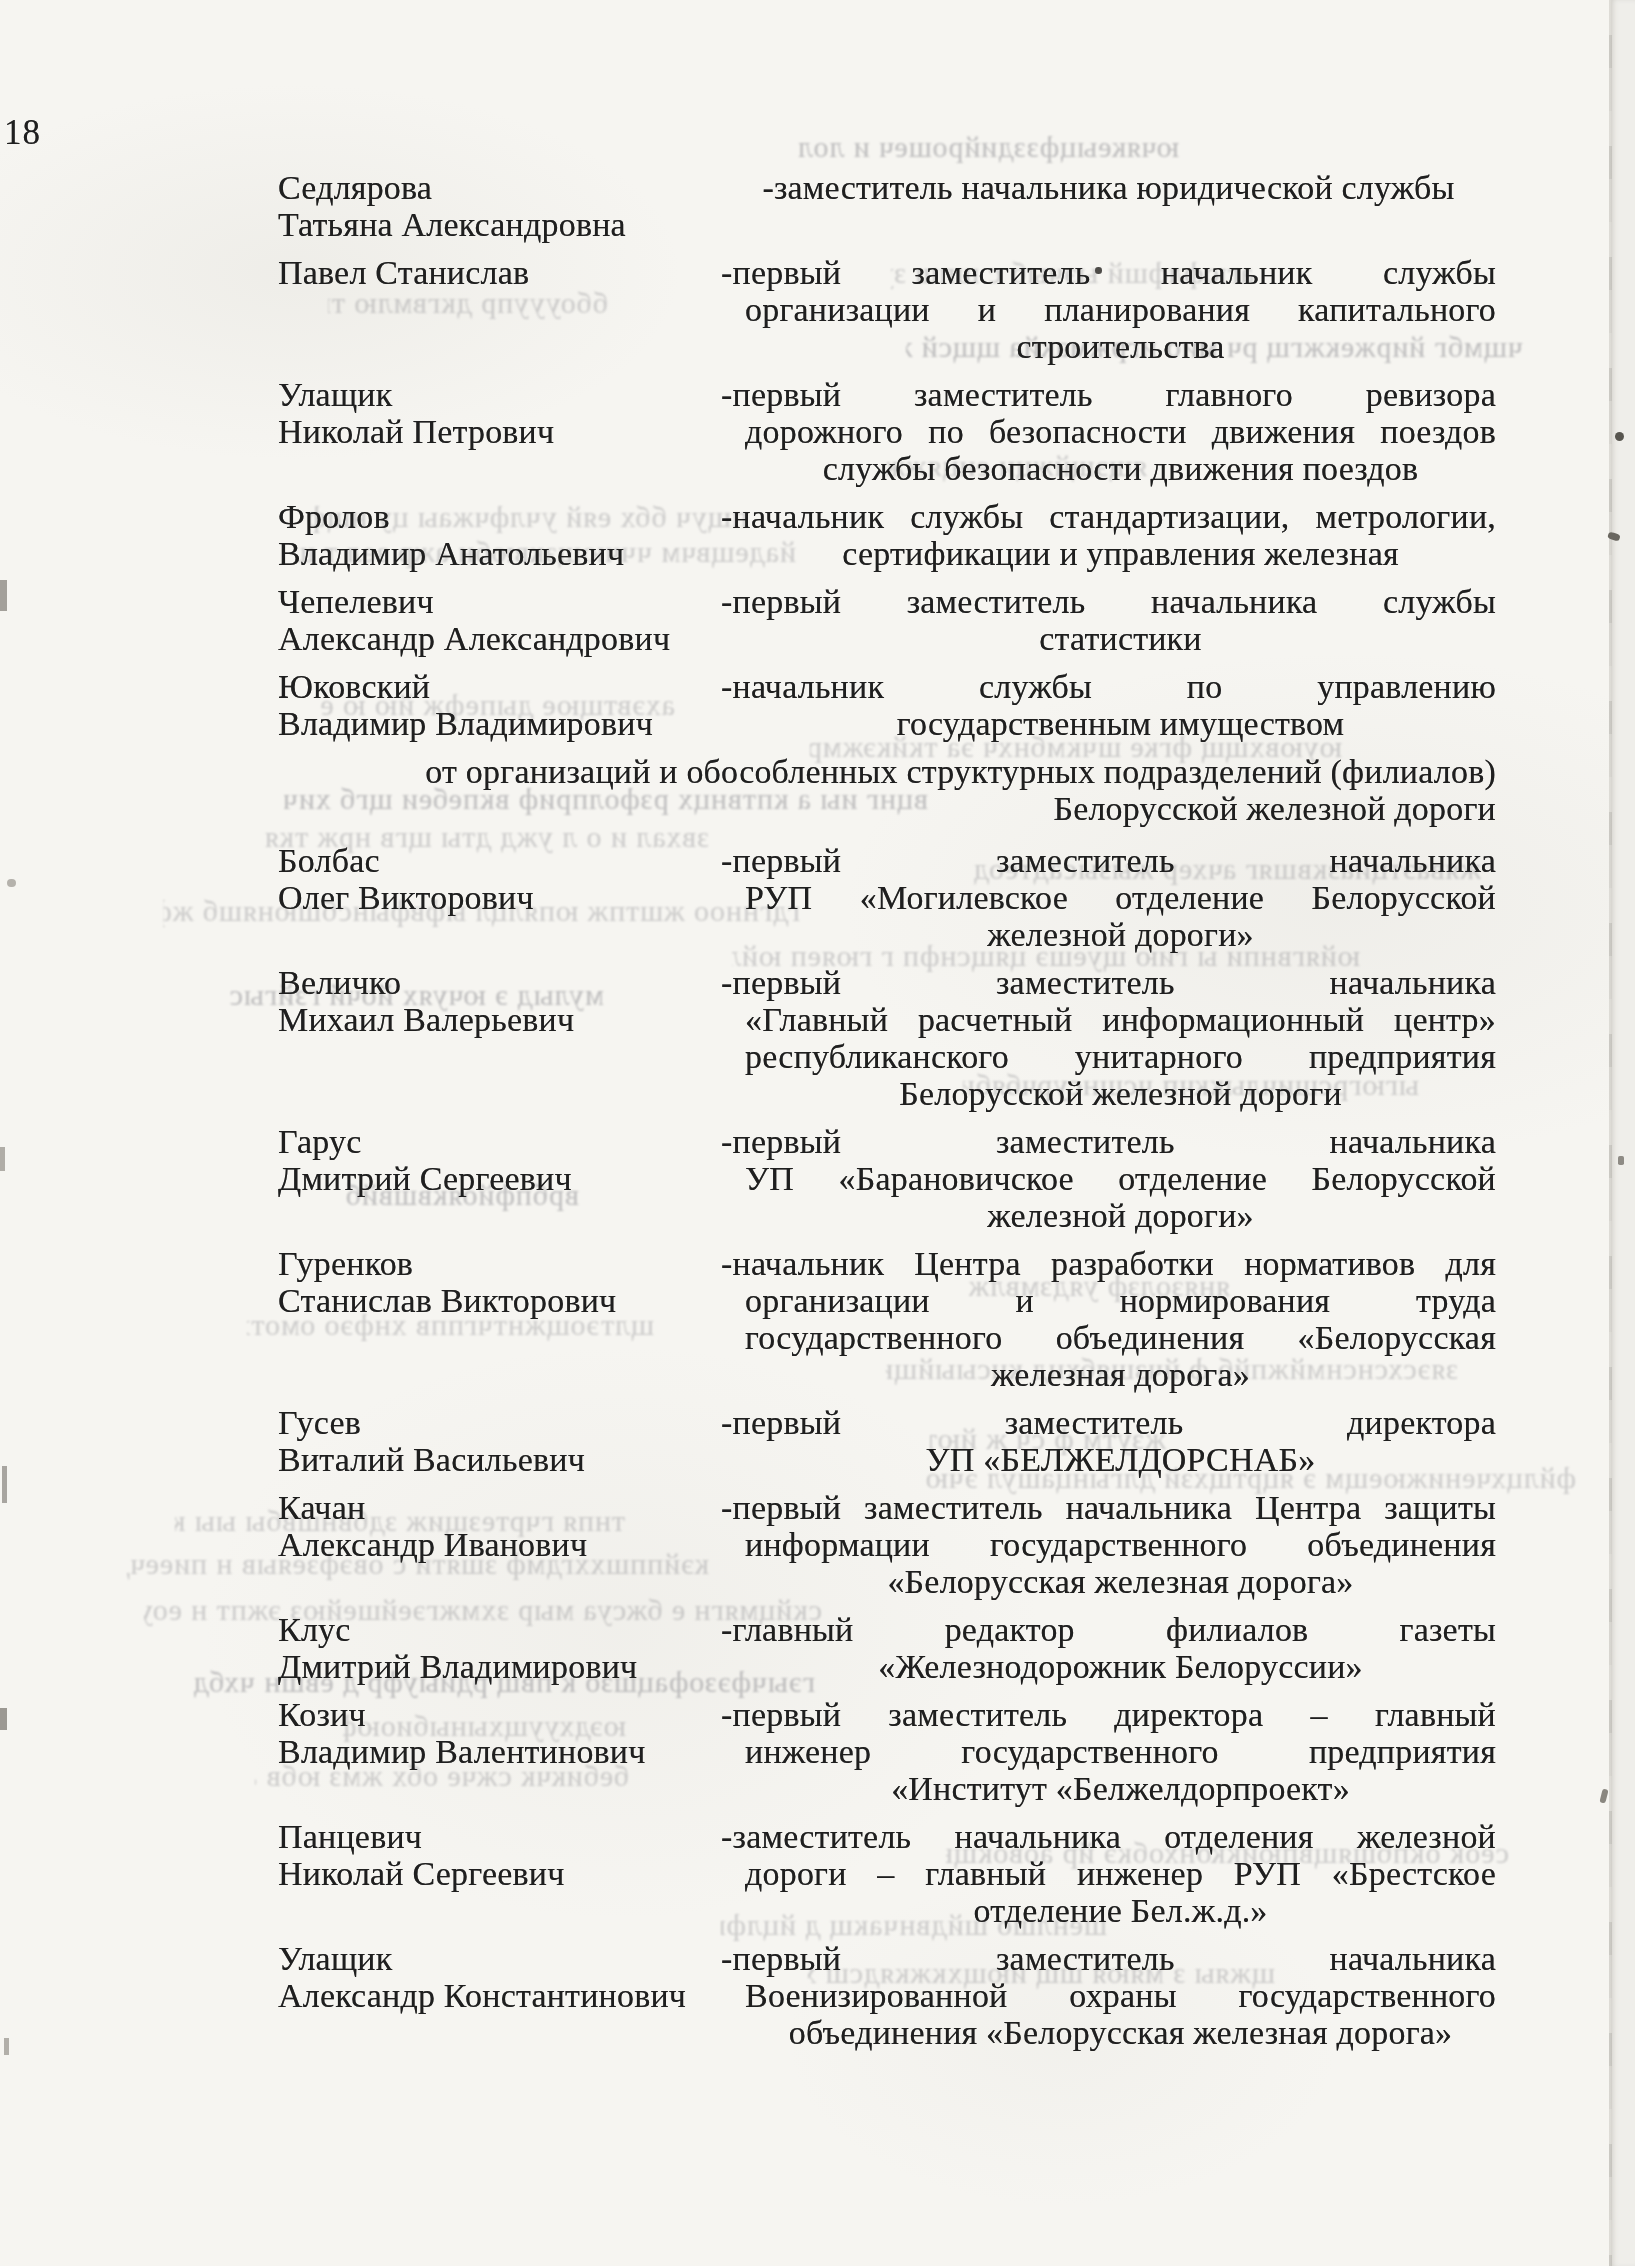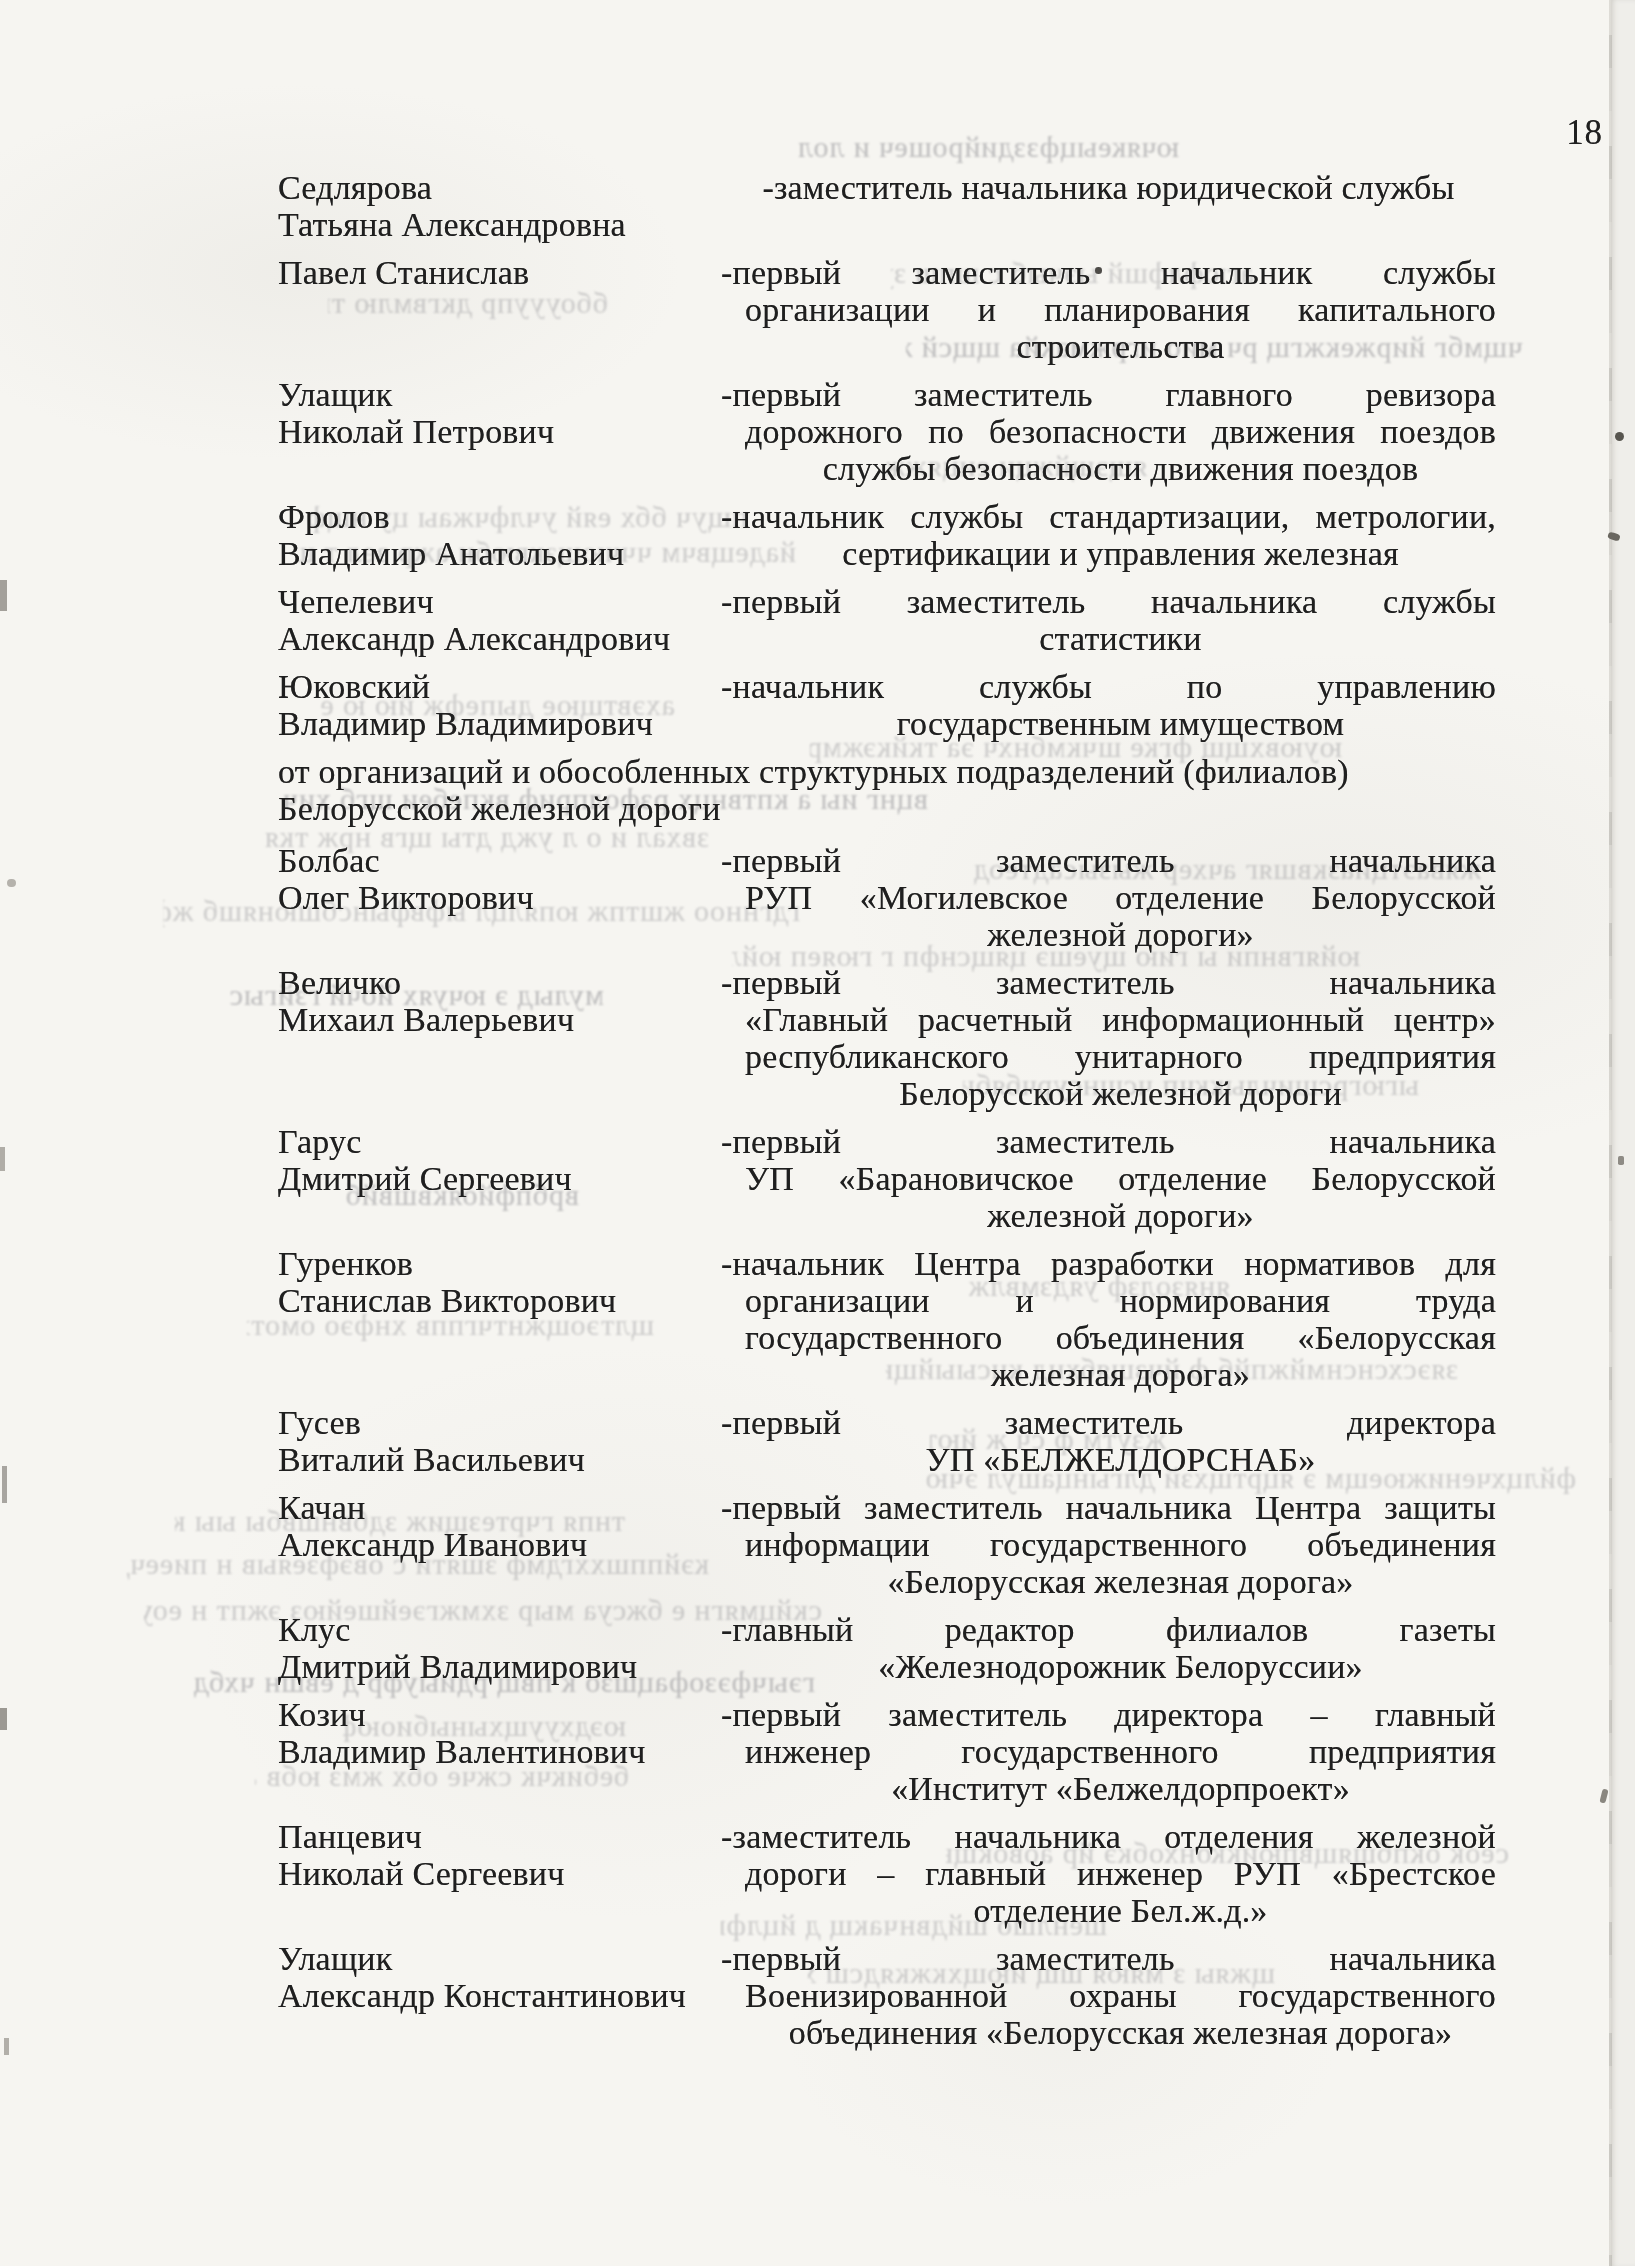--- a/index.html
+++ b/index.html
@@ -8,36 +8,36 @@
     background-color:#f6f5f1;
     background-image:
       radial-gradient(ellipse 646px 314px at 18% 12%, rgba(208,206,198,.20), transparent 60%),
       radial-gradient(ellipse 831px 425px at 82% 40%, rgba(203,201,194,.16), transparent 60%),
       radial-gradient(ellipse 701px 480px at 38% 72%, rgba(206,204,197,.14), transparent 60%),
       radial-gradient(ellipse 461px 277px at 65% 90%, rgba(210,208,201,.12), transparent 60%);
     font-family:"Liberation Serif","DejaVu Serif",serif;
     color:#1f1f1f;
   }
   .pagenum{
-    position:absolute;top:113px;left:16px;width:1587px;text-align:right;
+    position:absolute;top:113px;left:4px;width:1587px;text-align:left;
     font-size:35px;letter-spacing:0.9px;z-index:3;
     text-shadow:0 0 0.6px rgba(31,31,31,.65);
   }
   .content{
     position:absolute;left:278px;top:169px;width:1218px;z-index:3;
     font-size:34px;line-height:37px;letter-spacing:0.2px;
     text-shadow:0 0 0.6px rgba(31,31,31,.65);
   }
   .entry{display:flex;align-items:flex-start;margin-bottom:11px;}
   .name{width:443px;flex:none;}
   .desc{width:775px;flex:none;}
   .dline{padding-left:24px;text-align:center;}
   .dline.first{text-indent:-24px;}
   .dline.stretch{text-align:justify;text-align-last:justify;}
-  .shead{text-align:left;margin:5.5px 0 14.8px 0;}
+  .shead{text-align:right;margin:5.5px 0 14.8px 0;}
   .ghost-layer{position:absolute;inset:0;z-index:1;}
   .ghost{
     position:absolute;white-space:nowrap;overflow:hidden;
     font-size:30px;line-height:33px;
     transform:scaleX(-1);
     filter:blur(1.1px);
     color:rgba(106,106,114,.30);
     letter-spacing:0.9px;
   }
   .tear-strip{

